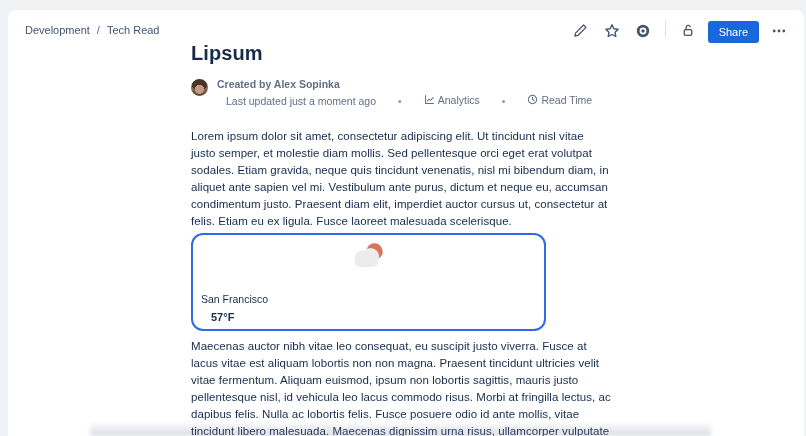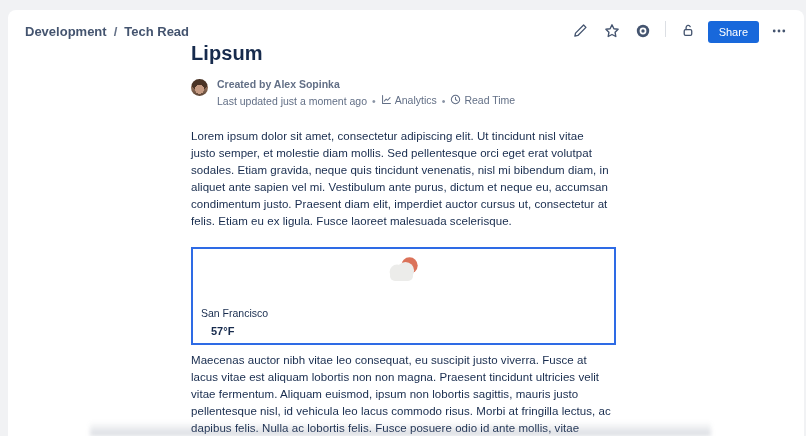--- a/index.html
+++ b/index.html
@@ -13,21 +13,21 @@
     position: absolute;
     left: 8px; top: 10px; right: 2px;
     height: 520px;
     background: #ffffff;
     border-radius: 8px 8px 0 0;
   }
   
   .breadcrumb {
     position: absolute; left: 17px; top: 14px;
     display: flex; align-items: center; gap: 7px;
-    font-size: 13px; color: #44546F; font-weight: bold;
+    font-size: 11px; color: #44546F;
   }
   .breadcrumb a { color: #44546F; text-decoration: none; cursor: pointer; }
   .crumb-sep { color: #626F86; }
   
   .toolbar {
     position: absolute; top: 11px; right: 14px;
     display: flex; gap: 9px;
   }
   .icon-btn {
     width: 22px; height: 22px; border: none; background: transparent;
@@ -59,35 +59,35 @@
   .avatar {
     width: 17px; height: 17px; border-radius: 50%;
     margin-top: 1px; flex: 0 0 auto; cursor: pointer;
     background:
       radial-gradient(circle at 50% 60%, #c59a82 0 34%, rgba(0,0,0,0) 35%),
       radial-gradient(circle at 50% 20%, #4a3426 0 52%, rgba(0,0,0,0) 53%),
       linear-gradient(180deg, #6e5444 0%, #8a6a55 55%, #5c4434 100%);
   }
   .byline-text { font-size: 10.5px; color: #626F86; line-height: 12px; }
   .byline-row1 { margin-top: 0; font-weight: bold; }
-  .byline-row2 { margin-top: 4px; display: flex; align-items: center; gap: 5px; }
+  .byline-row2 { margin-top: 4px; display: flex; align-items: center; gap: 22px; margin-left: 9px; }
   .byline-link { color: #626F86; text-decoration: none; cursor: pointer; display: inline-flex; align-items: flex-start; gap: 3px; }
   .dot-sep { color: #8993A4; }
   .body-para {
     font-size: 11.5px; line-height: 17px; color: #172B4D;
     letter-spacing: 0.05px;
   }
   .para-1 { margin-top: 21px; }
   .para-2 { margin-top: 7px; }
   
   .weather-card {
-    margin-top: 17px;
-    width: 425px; height: 98px;
+    margin-top: 3px;
+    width: 355px; height: 98px;
     border: 2px solid #2E6BE5;
-    border-radius: 0;
+    border-radius: 12px;
     background: #ffffff;
     position: relative;
     cursor: pointer;
   }
   .weather-icon {
     position: absolute; left: 50%; top: 6px;
     transform: translateX(-50%);
   }
   .weather-location {
     position: absolute; left: 8px; top: 58px;

